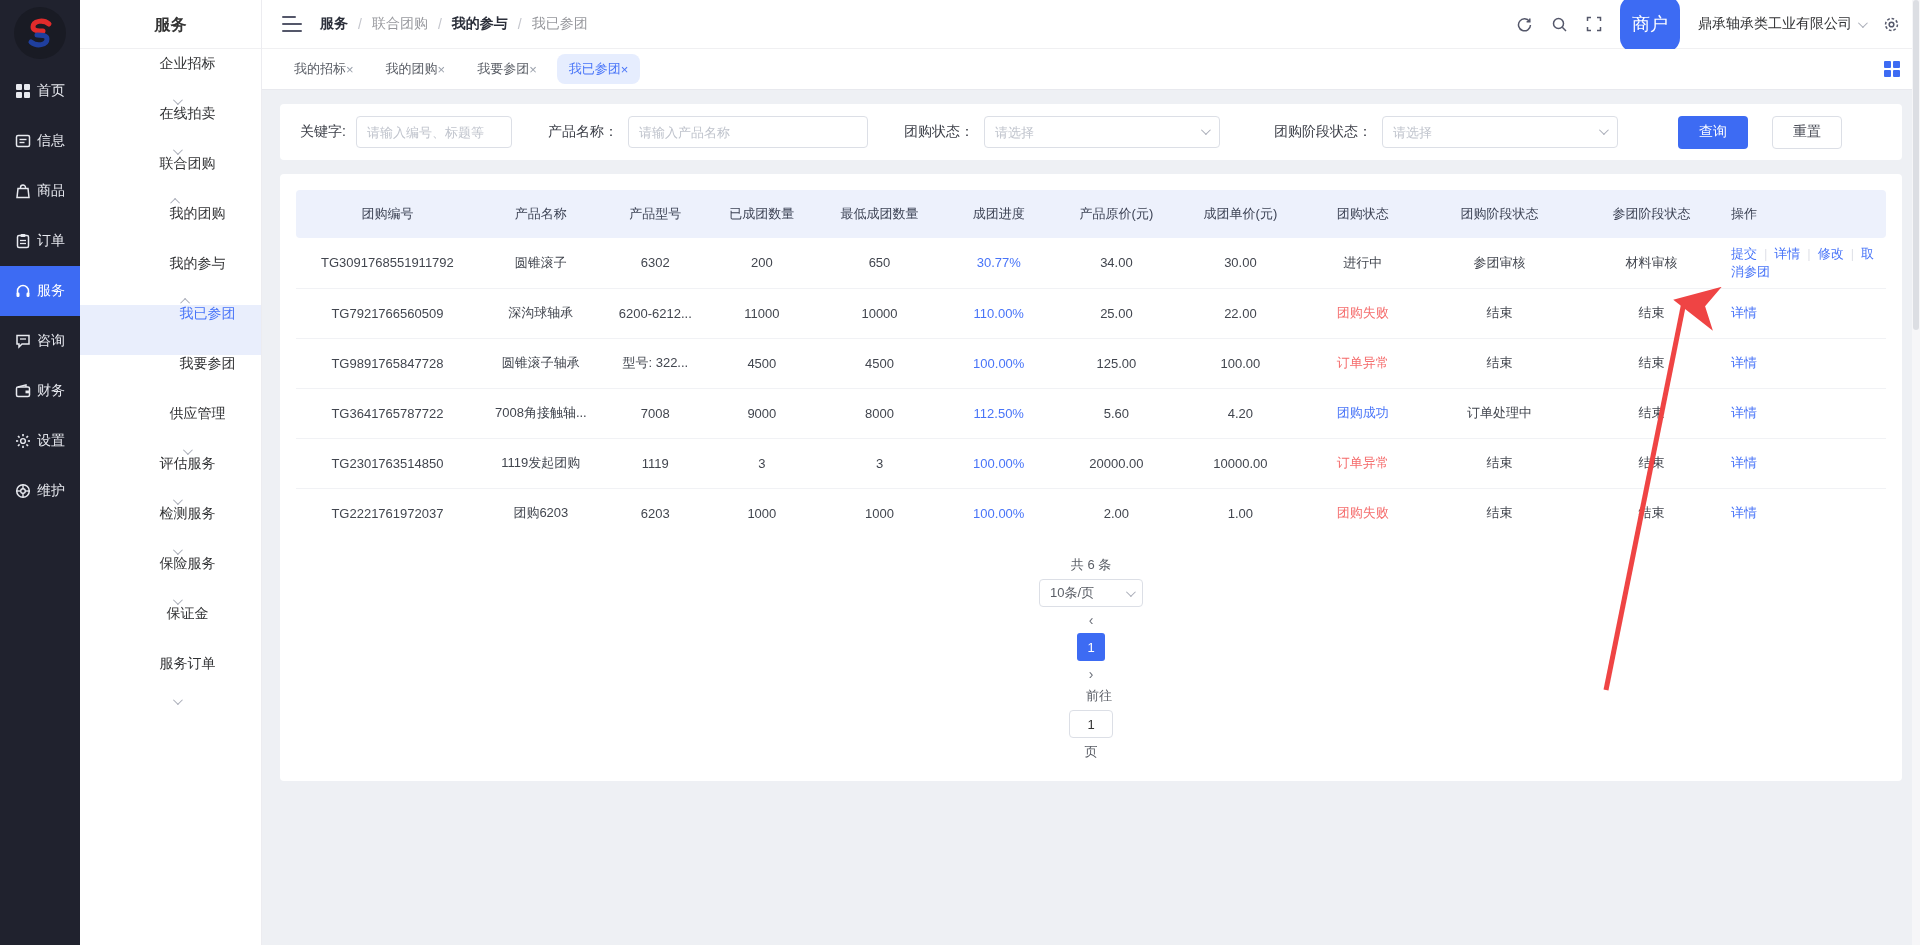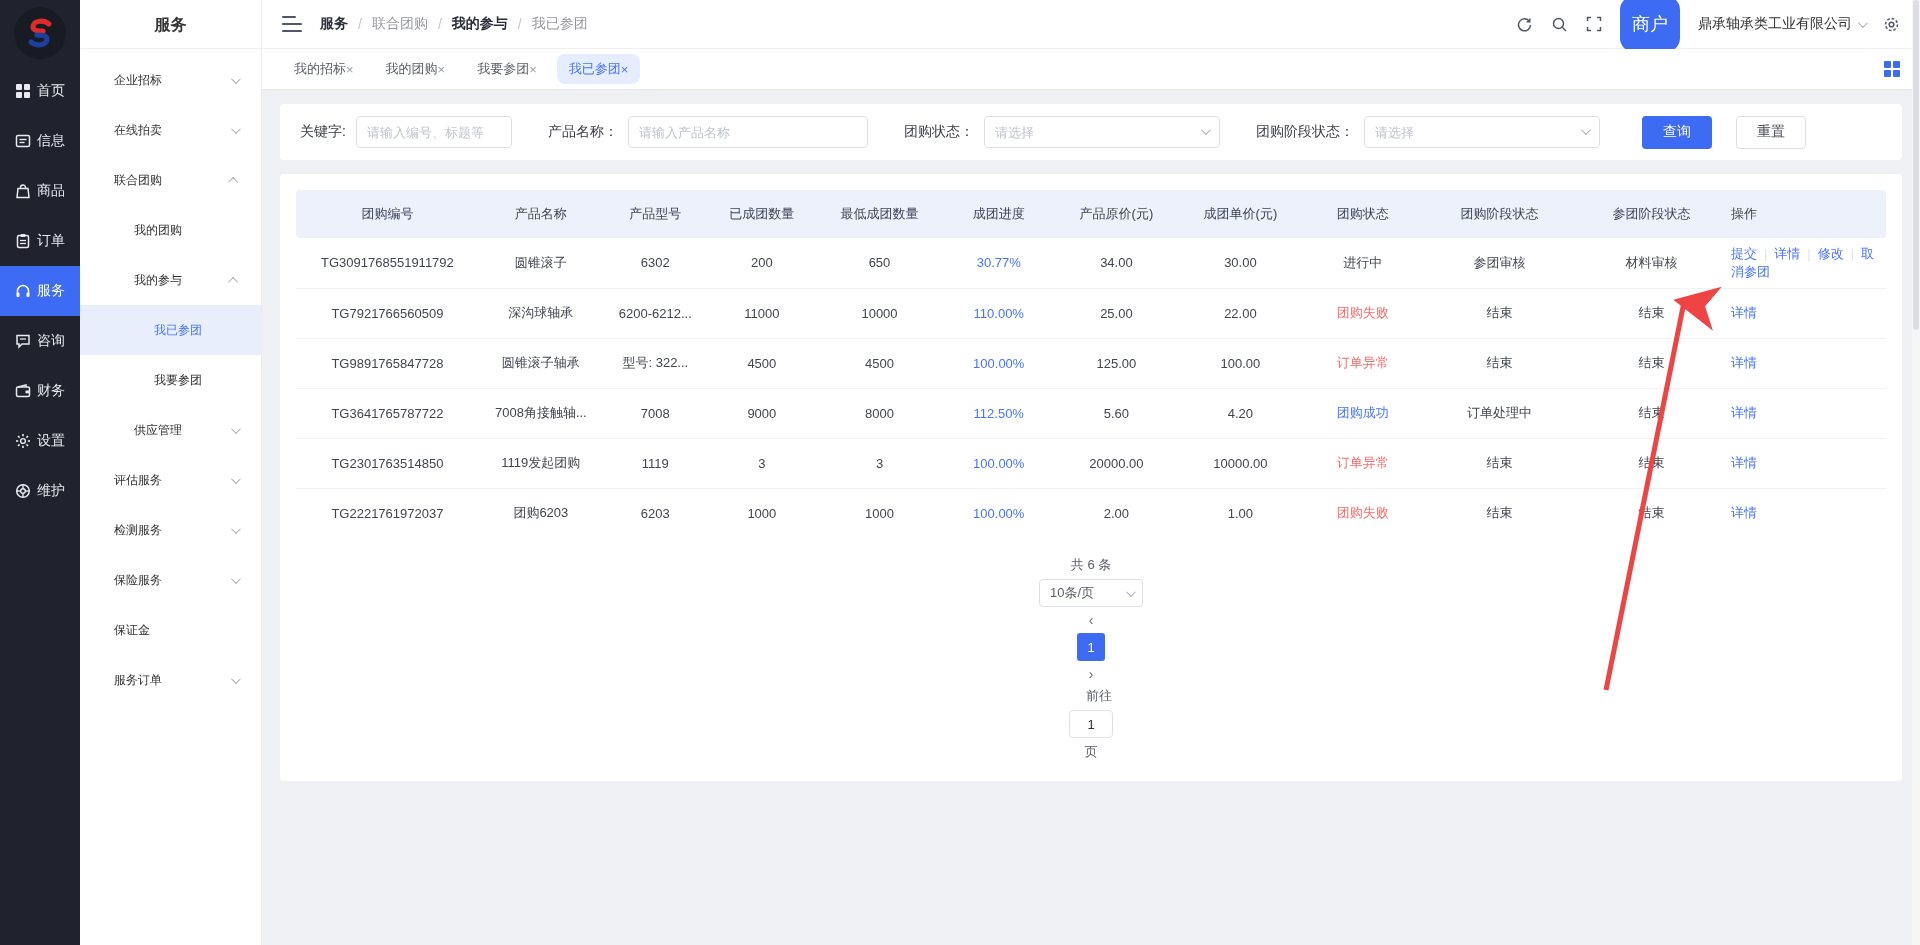--- a/index.html
+++ b/index.html
@@ -11,21 +11,21 @@
   .logo-wrap { height:66px; display:flex; align-items:center; justify-content:center; }
   .logo { width:52px; height:52px; border-radius:50%; background:#191b24; display:flex; align-items:center; justify-content:center; }
   .rail-item { height:50px; display:flex; align-items:center; justify-content:center; gap:6px; font-size:14px; cursor:pointer; color:#e8eaf0; }
   .rail-item.active { background:#3d6bf3; color:#fff; }
   .rail-item svg { flex:none; }
 
   
   .sidebar { width:182px; background:#fff; flex:none; border-right:1px solid #ececf0; display:flex; flex-direction:column; }
   .sidebar-title { height:49px; line-height:49px; text-align:center; font-weight:bold; font-size:16px; border-bottom:1px solid #f0f0f2; }
   .menu { padding-top:6px; }
-  .menu-item { height:50px; display:flex; align-items:center; font-size:12px; color:#303133; cursor:pointer; position:relative; }
+  .menu-item { height:50px; display:flex; align-items:center; font-size:14px; color:#303133; cursor:pointer; position:relative;flex-direction:column; }
   .menu-item .lbl { flex:1; }
   .menu-item .chev-box { width:30px; display:flex; justify-content:flex-start; }
   .lv1 { padding-left:34px; }
   .lv2 { padding-left:54px; }
   .lv3 { padding-left:74px; }
   .menu-item.active { background:#e9eefc; color:#4874f8; }
   .chev { display:inline-block; width:7px; height:7px; border-right:1.4px solid #a9adb8; border-bottom:1.4px solid #a9adb8; }
   .chev.down { transform:rotate(45deg) translateY(-2px); }
   .chev.up { transform:rotate(-135deg) translateY(-2px); }
 
@@ -56,21 +56,21 @@
   .content { flex:1; padding:14px 18px; overflow:hidden; }
   .card { background:#fff; border-radius:4px; }
 
   
   .filter-card { height:56px; display:flex; align-items:center; padding:0 20px; margin-bottom:14px; gap:10px; }
   .f-label { font-size:14px; color:#3a3d46; white-space:nowrap; }
   .f-input { height:32px; border:1px solid #dcdfe6; border-radius:4px; padding:0 10px; font-size:13px; color:#333; outline:none; font-family:inherit; }
   .f-input::placeholder { color:#bfc3cc; }
   .inp-keyword { width:156px; margin-right:26px; }
   .inp-product { width:240px; margin-right:26px; }
-  .sel-wrap { position:relative; margin-right:26px;text-decoration:underline; }
+  .sel-wrap { position:relative; margin-right:44px;text-decoration:underline; }
   .sel-wrap .f-input { width:100%; padding-right:26px; }
   .sel-status { width:236px; }
   .sel-stage { width:236px; }
   .sel-wrap .chev { position:absolute; right:12px; top:12px; }
   .btn { height:33px; padding:0 20px; border-radius:4px; font-size:14px; cursor:pointer; border:1px solid transparent; font-family:inherit; }
   .btn-primary { background:#3d6bf3; color:#fff; margin-left:6px; }
   .btn-plain { background:#fff; color:#4a4d57; border-color:#dcdfe6; margin-left:14px; }
 
   
   .table-card { padding:16px 16px 14px; }

